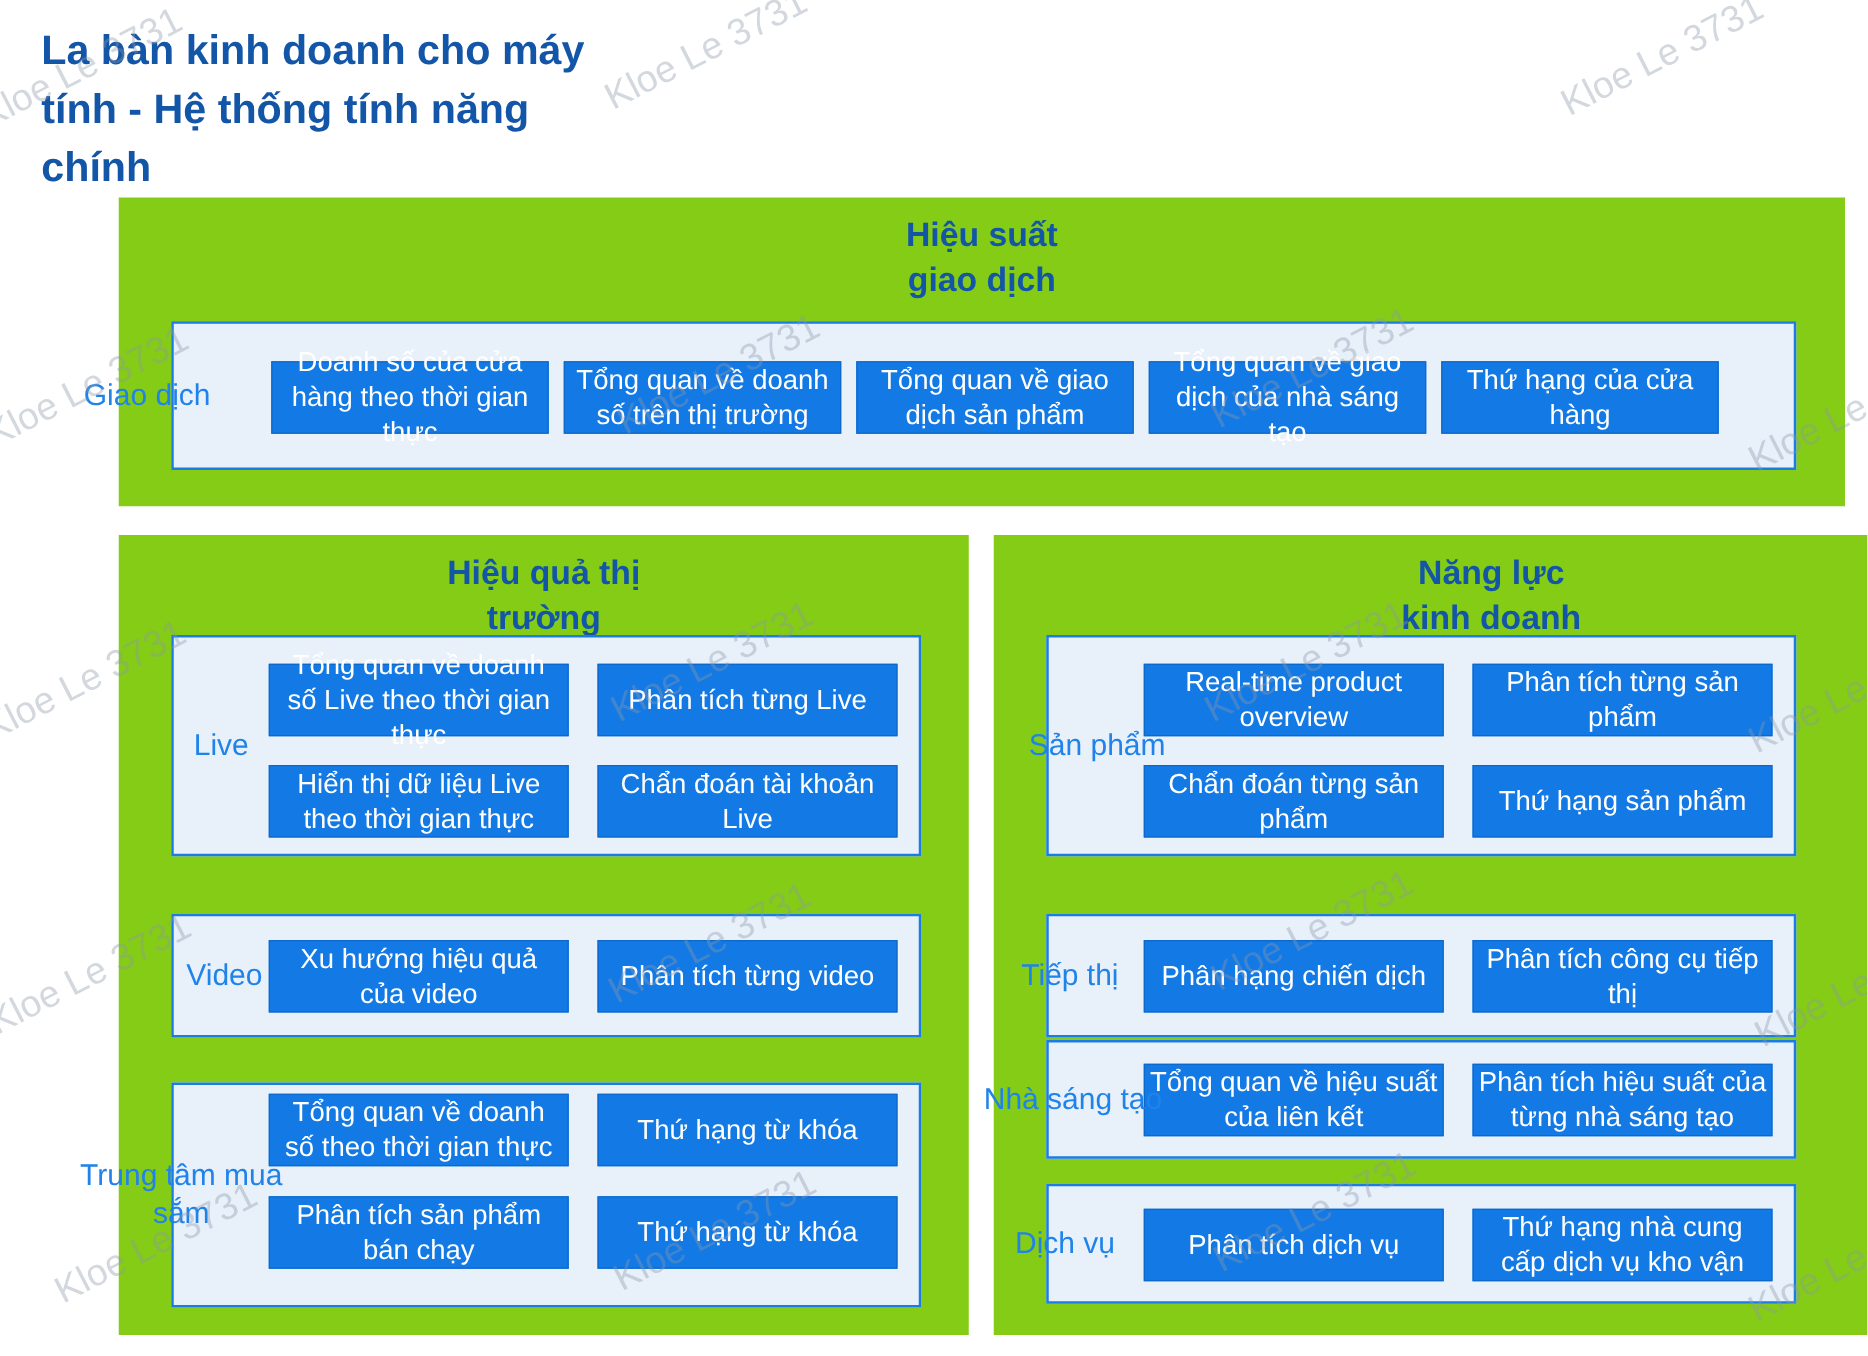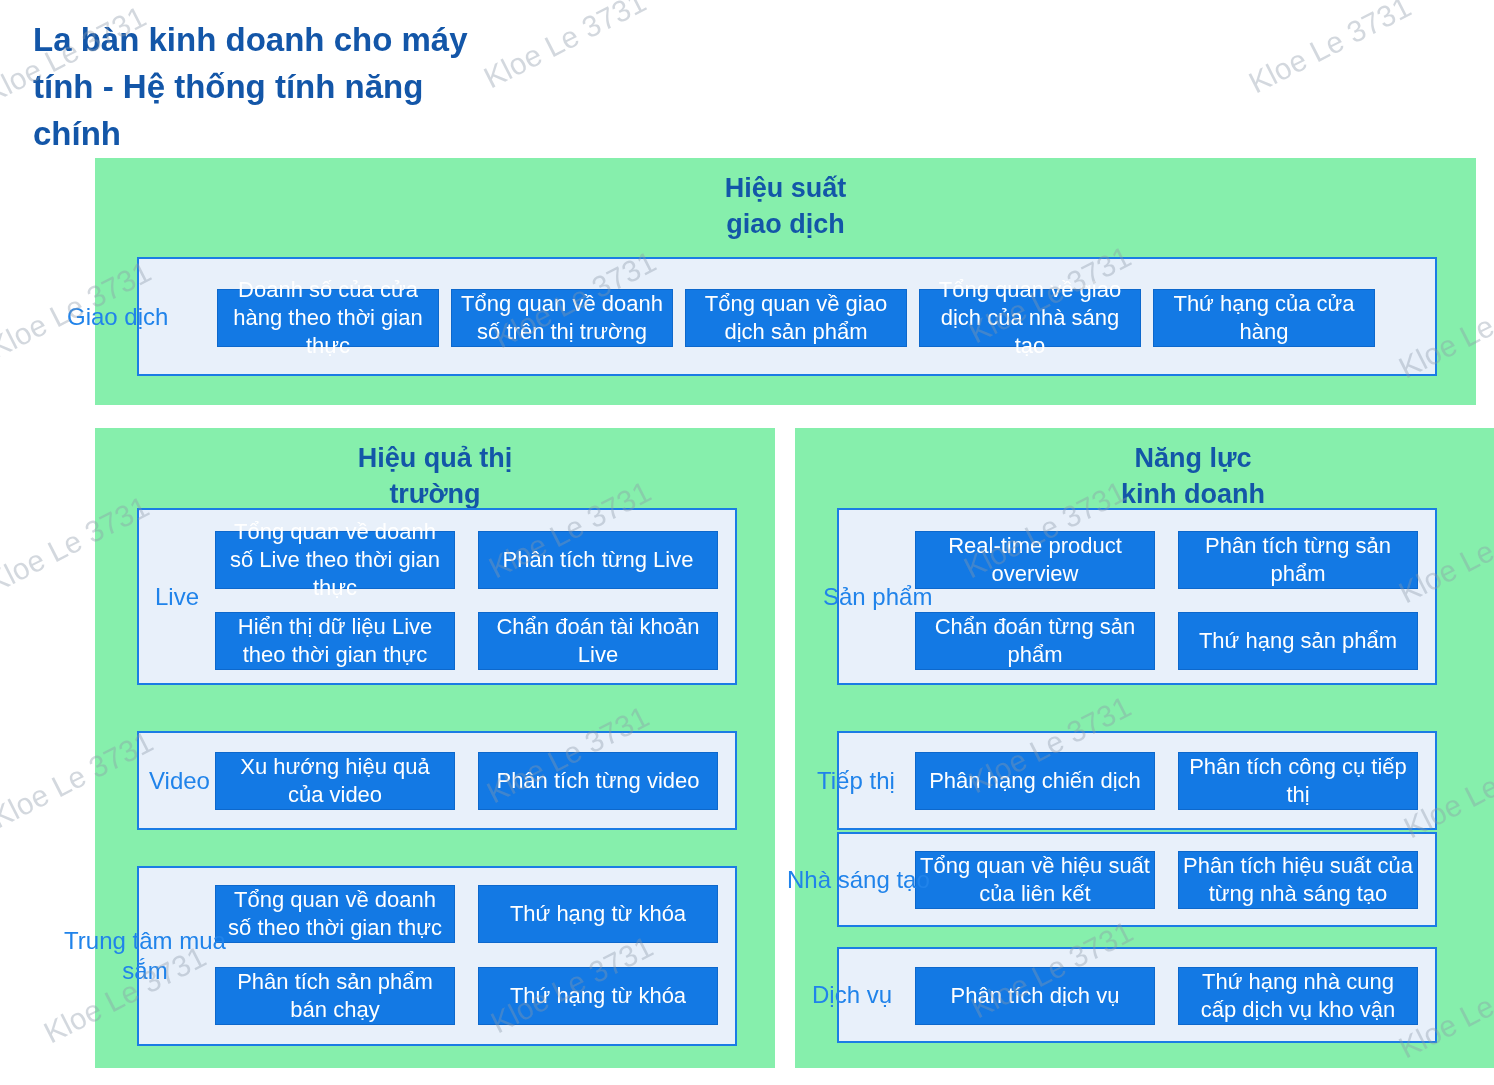--- a/index.html
+++ b/index.html
@@ -10,21 +10,21 @@
 
   
   .page-title {
     position:absolute; left:0; right:0; top:16px; text-align:left;
     font-weight:bold; font-size:33px; line-height:47px; color:#1356a8;
     z-index:5;
     padding-left:33px;
   }
 
   
-  .panel { position:absolute; background:#86efac; z-index:1; }
+  .panel { position:absolute; background:#84cc16; z-index:1; }
   .panel-transaction { left:95px;  top:158px; width:1381px; height:247px; }
   .panel-market      { left:95px;  top:428px; width:680px;  height:640px; }
   .panel-business    { left:795px; top:428px; width:796px;  height:640px; }
 
   .panel-title {
     position:absolute; left:0; right:0; top:12px; text-align:center;
     font-weight:bold; font-size:27px; line-height:36px; color:#1356a8;
   }
 
   
@@ -64,21 +64,21 @@
   .row-creator .row-label   { left:-52px; }
   .row-service   { left:42px; top:519px; width:600px; height:96px; }
   .row-service .row-label   { left:-27px; }
 
   
   .btns {
     position:absolute; left:76px; top:21px;
     display:grid; grid-template-columns:240px 240px; column-gap:23px; row-gap:23px;
   }
   .row-video .btns, .row-marketing .btns { top:19px; }
-  .row-mall .btns { top:17px; row-gap:24px; }
+  .row-mall .btns { top:7px; row-gap:24px; }
   .row-creator .btns { top:17px; }
   .row-service .btns { top:18px; }
 
   
   .btn {
     background:#1379e4; border:1px solid #0d68cc; box-sizing:border-box;
     color:#ffffff; font-size:22px; line-height:28px;
     height:58px; padding:0 4px;
     display:flex; align-items:center; justify-content:center; text-align:center;
   }

